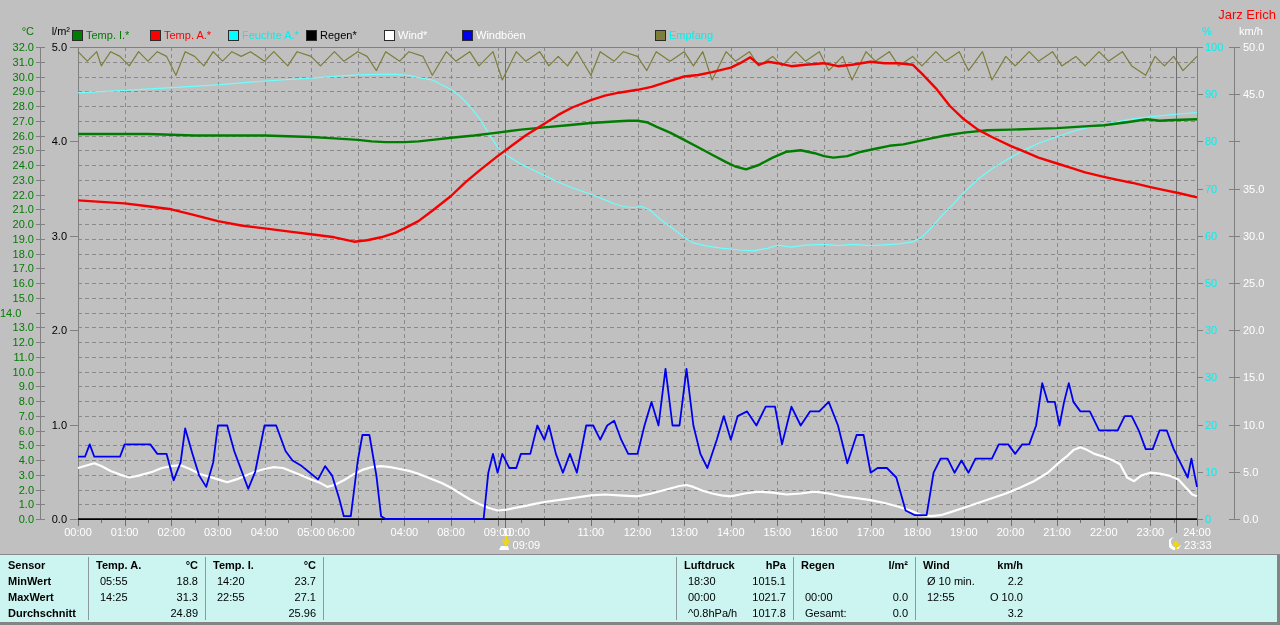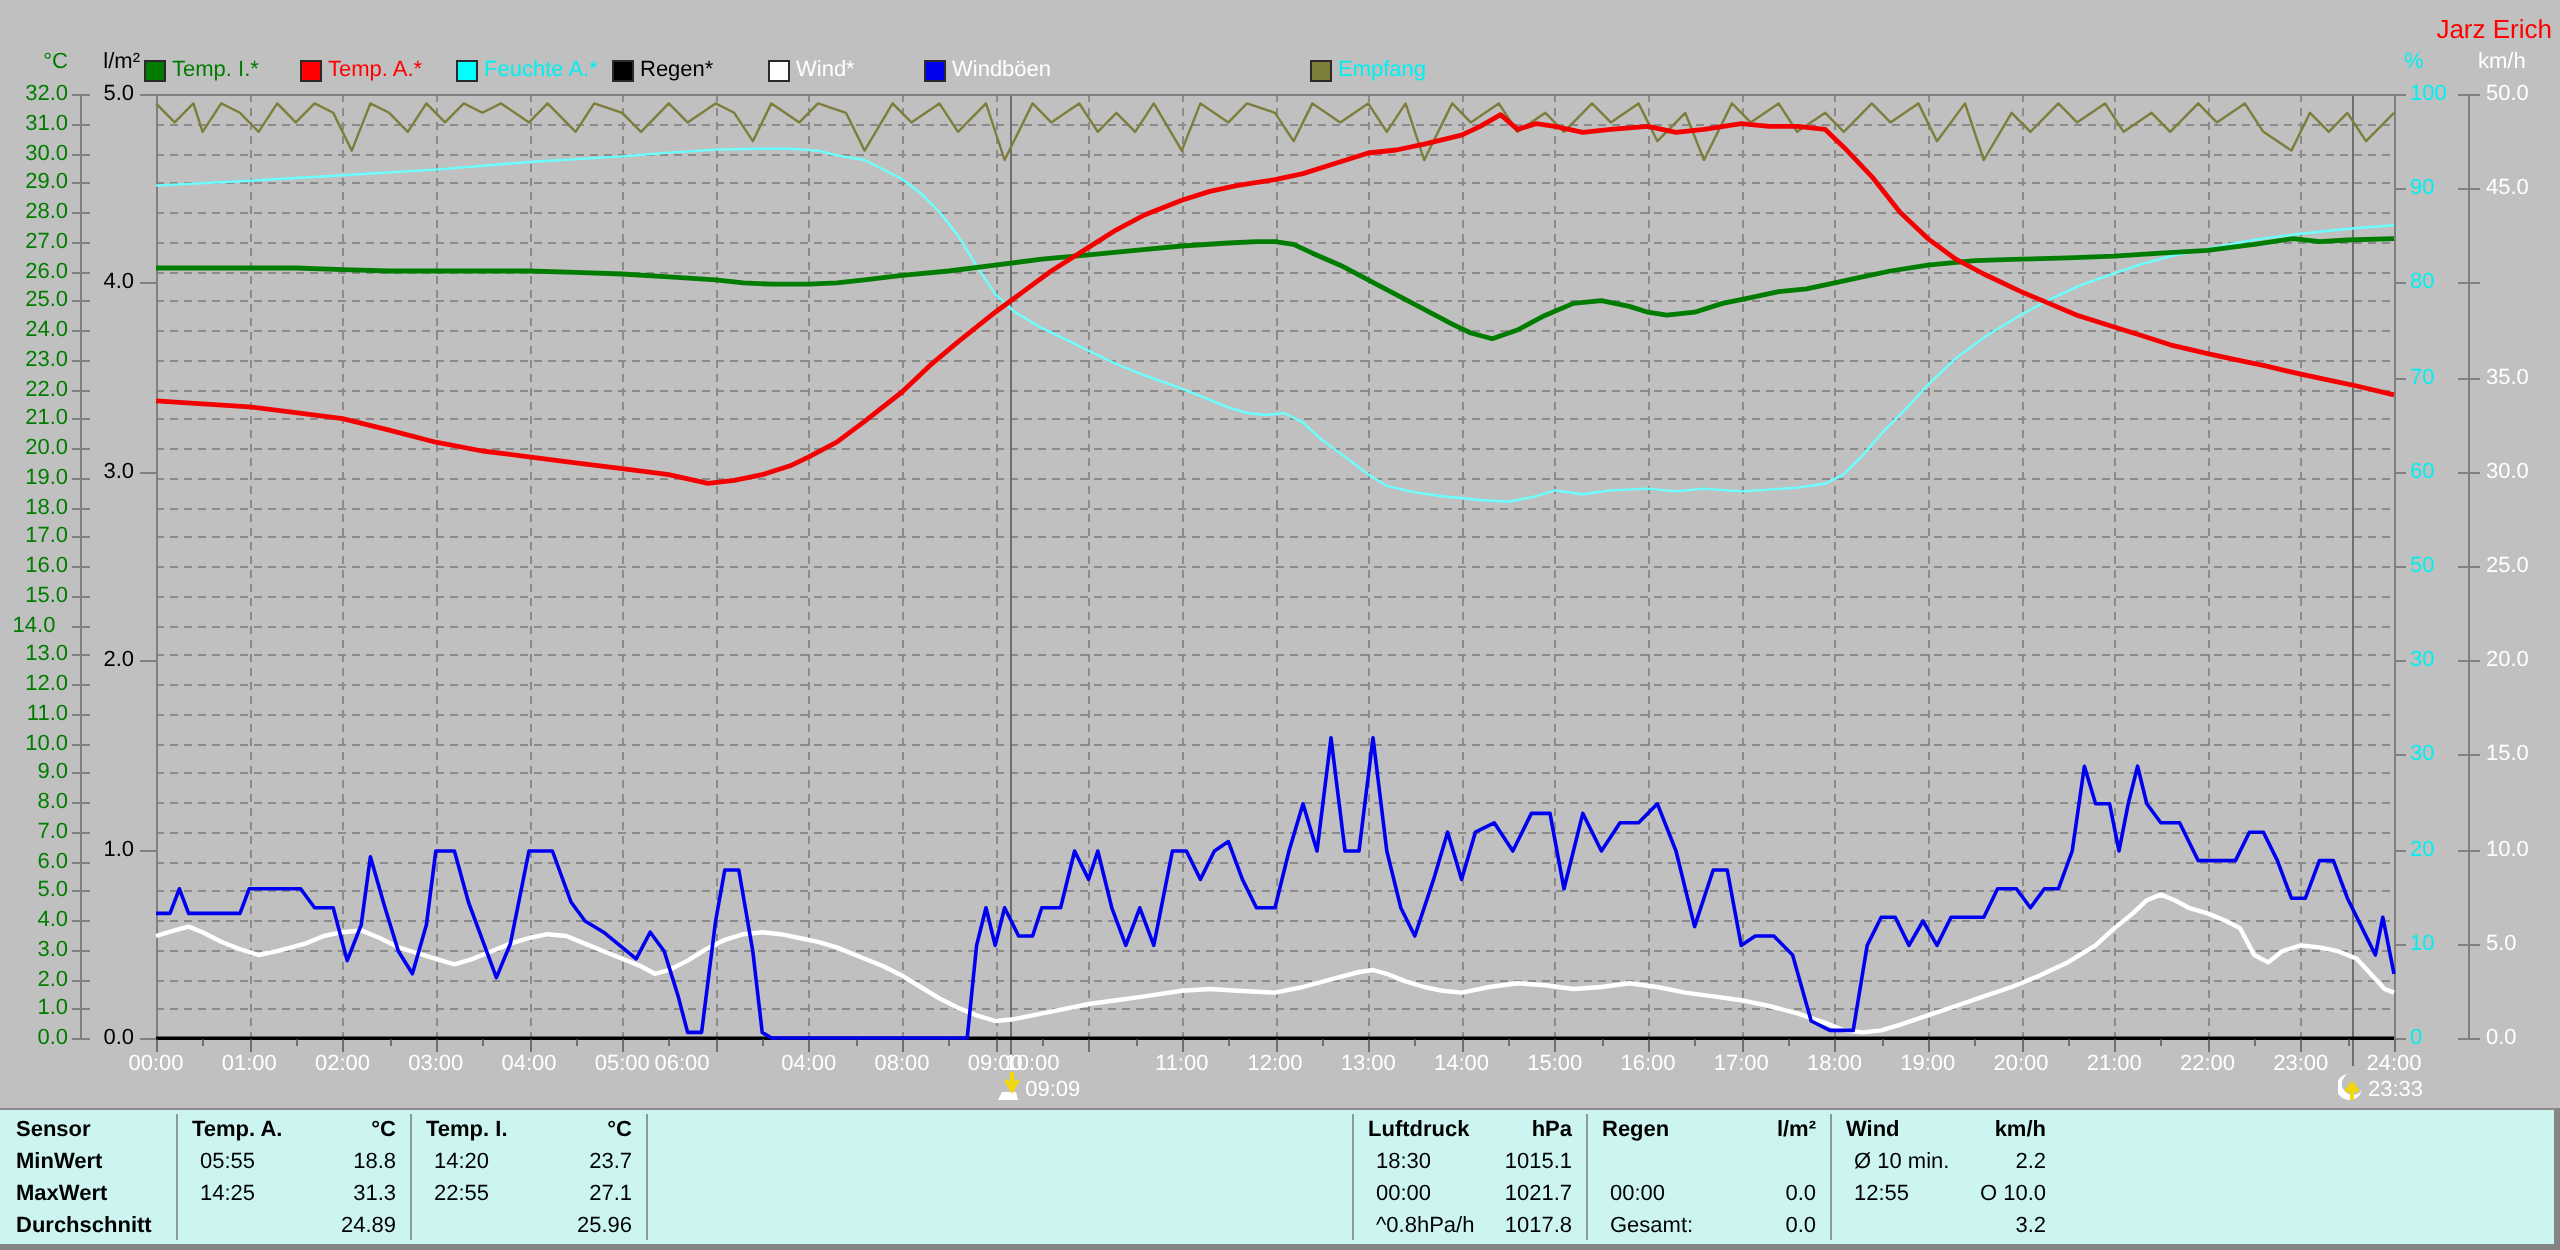--- a/index.html
+++ b/index.html
@@ -274,21 +274,21 @@
       <span class="tick-label right-al" style="left: 0px; width: 34px; text-align: right; top: 455px; color: rgb(0, 124, 0);">4.0</span>
       <span class="tick-label right-al" style="left: 0px; width: 34px; text-align: right; top: 440.25px; color: rgb(0, 124, 0);">5.0</span>
       <span class="tick-label right-al" style="left: 0px; width: 34px; text-align: right; top: 425.5px; color: rgb(0, 124, 0);">6.0</span>
       <span class="tick-label right-al" style="left: 0px; width: 34px; text-align: right; top: 410.75px; color: rgb(0, 124, 0);">7.0</span>
       <span class="tick-label right-al" style="left: 0px; width: 34px; text-align: right; top: 396px; color: rgb(0, 124, 0);">8.0</span>
       <span class="tick-label right-al" style="left: 0px; width: 34px; text-align: right; top: 381.25px; color: rgb(0, 124, 0);">9.0</span>
       <span class="tick-label right-al" style="left: 0px; width: 34px; text-align: right; top: 366.5px; color: rgb(0, 124, 0);">10.0</span>
       <span class="tick-label right-al" style="left: 0px; width: 34px; text-align: right; top: 351.75px; color: rgb(0, 124, 0);">11.0</span>
       <span class="tick-label right-al" style="left: 0px; width: 34px; text-align: right; top: 337px; color: rgb(0, 124, 0);">12.0</span>
       <span class="tick-label right-al" style="left: 0px; width: 34px; text-align: right; top: 322.25px; color: rgb(0, 124, 0);">13.0</span>
-      <span class="tick-label right-al" style="left: 0px; width: 34px; text-align: center; top: 307.5px; color: rgb(0, 124, 0);">14.0</span>
+      <span class="tick-label right-al" style="left: 0px; width: 34px; text-align: left; top: 307.5px; color: rgb(0, 124, 0);">14.0</span>
       <span class="tick-label right-al" style="left: 0px; width: 34px; text-align: right; top: 292.75px; color: rgb(0, 124, 0);">15.0</span>
       <span class="tick-label right-al" style="left: 0px; width: 34px; text-align: right; top: 278px; color: rgb(0, 124, 0);">16.0</span>
       <span class="tick-label right-al" style="left: 0px; width: 34px; text-align: right; top: 263.25px; color: rgb(0, 124, 0);">17.0</span>
       <span class="tick-label right-al" style="left: 0px; width: 34px; text-align: right; top: 248.5px; color: rgb(0, 124, 0);">18.0</span>
       <span class="tick-label right-al" style="left: 0px; width: 34px; text-align: right; top: 233.75px; color: rgb(0, 124, 0);">19.0</span>
       <span class="tick-label right-al" style="left: 0px; width: 34px; text-align: right; top: 219px; color: rgb(0, 124, 0);">20.0</span>
       <span class="tick-label right-al" style="left: 0px; width: 34px; text-align: right; top: 204.25px; color: rgb(0, 124, 0);">21.0</span>
       <span class="tick-label right-al" style="left: 0px; width: 34px; text-align: right; top: 189.5px; color: rgb(0, 124, 0);">22.0</span>
       <span class="tick-label right-al" style="left: 0px; width: 34px; text-align: right; top: 174.75px; color: rgb(0, 124, 0);">23.0</span>
       <span class="tick-label right-al" style="left: 0px; width: 34px; text-align: right; top: 160px; color: rgb(0, 124, 0);">24.0</span>

